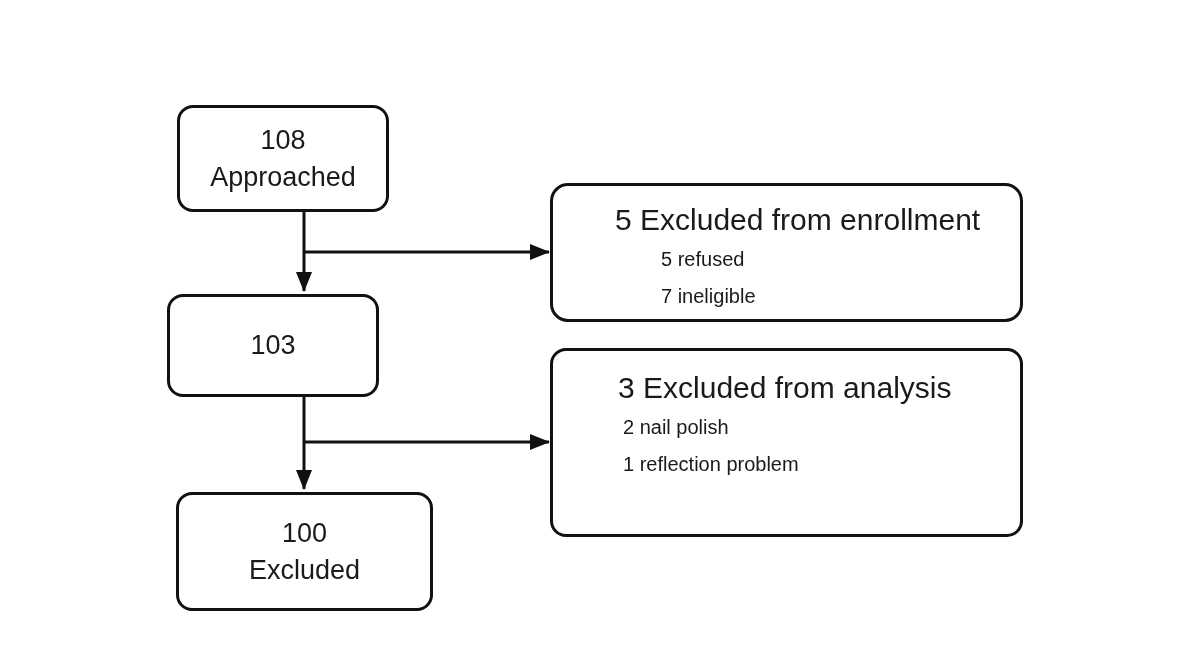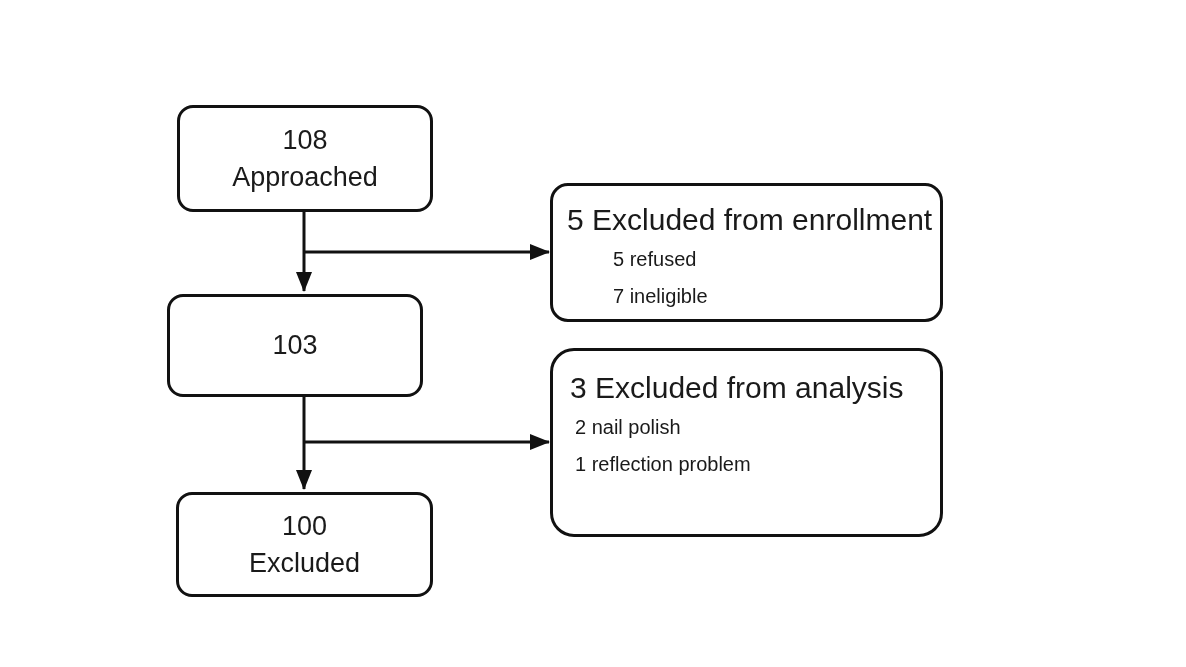--- a/index.html
+++ b/index.html
@@ -23,48 +23,49 @@
     width: 1186px;
     height: 667px;
   }
   .node {
     position: absolute;
     box-sizing: border-box;
     border: 3px solid #111111;
     background: #ffffff;
   }
   .node-main {
-    width: 256px;
+    width: 212px;
     border-radius: 16px;
     display: flex;
     flex-direction: column;
     align-items: center;
     justify-content: center;
     text-align: center;
     font-size: 27px;
     line-height: 37px;
   }
   .node-approached { left: 177px; top: 105px; height: 107px; }
   .node-enrolled   { left: 167px; top: 294px; height: 103px; }
-  .node-analyzed   { left: 176px; top: 492px; height: 105px; width: 257px; }
+  .node-analyzed   { left: 176px; top: 492px; height: 119px; width: 257px; }
 
   .node-side {
     left: 550px;
-    width: 393px;
+    width: 473px;
+    padding-left: 48px;
   }
   .node-excl-enrollment {
     top: 183px;
     height: 139px;
     border-radius: 18px;
     padding-top: 13px;
   }
   .node-excl-analysis {
     top: 348px;
     height: 189px;
-    border-radius: 24px;
+    border-radius: 16px;
     padding-top: 16px;
   }
   .side-title {
     font-size: 30px;
     line-height: 42px;
     white-space: nowrap;
   }
   .side-item {
     font-size: 20px;
     line-height: 37px;

